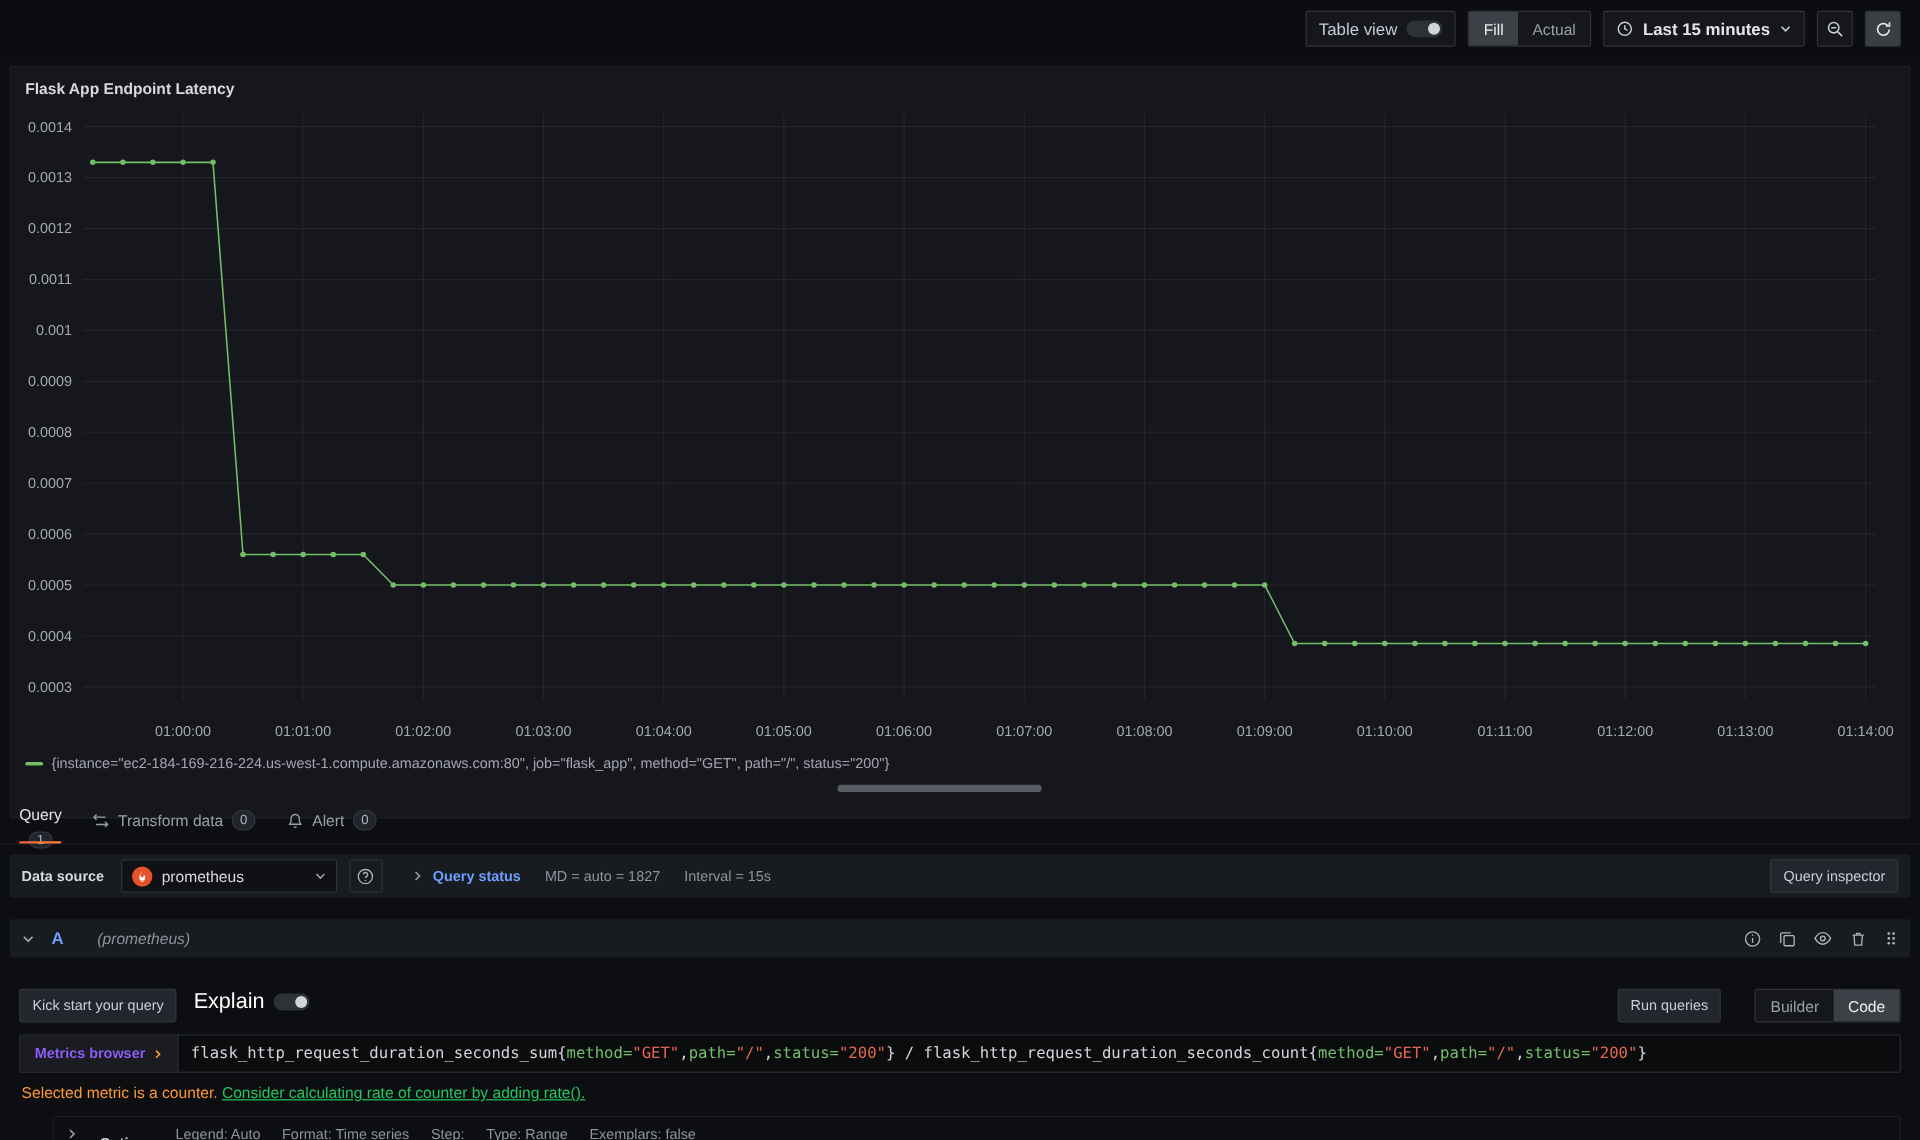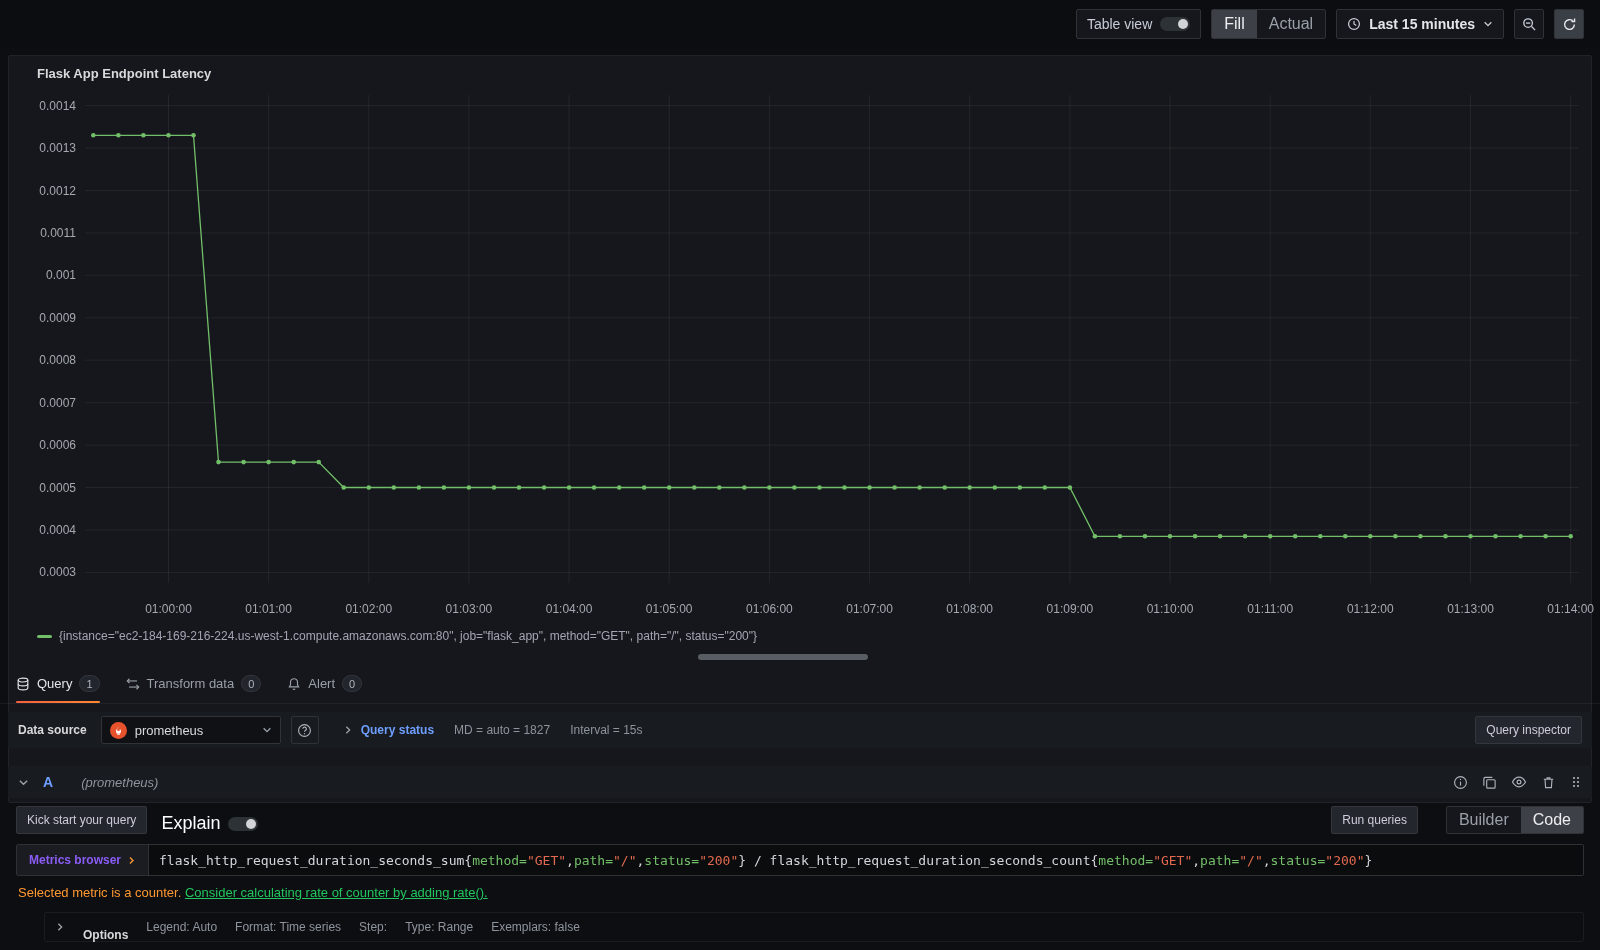--- a/index.html
+++ b/index.html
@@ -3,43 +3,43 @@
 <meta charset="utf-8">
 <style>
   * { margin:0; padding:0; box-sizing:border-box; }
   html,body { width:1600px; height:950px; background:#0d0e12; font-family:"Liberation Sans",sans-serif; color:#ccccdc; overflow:hidden; font-size:13px; }
 
   
   .toolbar { position:absolute; top:0; left:0; right:0; height:48px; background:#0c0d10; display:flex; align-items:center; justify-content:flex-end; gap:10px; padding:0 16px; }
   .tbox { display:flex; align-items:center; gap:8px; height:30px; background:#15171c; border:1px solid #2f3237; border-radius:2px; padding:0 10px; color:#c7ccd6; font-size:14px; }
   .tbtn { cursor:pointer; }
   .seg-group { display:flex; align-items:stretch; height:30px; border:1px solid #2f3237; border-radius:2px; overflow:hidden; background:#15171c; }
-  .seg { display:flex; align-items:center; padding:0 12px; color:#9aa0a8; font-size:16px; cursor:pointer; }
+  .seg { display:flex; align-items:center; padding:0 12px; color:#9aa0a8; font-size:13px; cursor:pointer; }
   .seg.active { background:#3d4046; color:#eceef1; }
   .switch { width:30px; height:14px; border-radius:8px; background:#2c3235; position:relative; cursor:pointer; flex:0 0 auto; }
   .switch .knob { position:absolute; top:2px; right:2px; width:10px; height:10px; border-radius:50%; background:#d3d4d8; }
   .iconbtn { width:30px; height:30px; display:flex; align-items:center; justify-content:center; background:#15171c; border:1px solid #2f3237; border-radius:2px; cursor:pointer; color:#c7ccd6; }
   .iconbtn.light { background:#3a3e45; }
   .time-label { font-weight:700; color:#e3e5e9; }
 
   
-  .panel { position:absolute; top:55px; left:8px; right:8px; height:748px; background:#15171c; border:1px solid #1f2228; border-radius:2px; padding:8px 20px 6px; }
+  .panel { position:absolute; top:55px; left:8px; right:8px; height:627px; background:#15171c; border:1px solid #1f2228; border-radius:2px; padding:8px 4px 6px; }
   .panel-title { font-size:13px; font-weight:700; color:#d8d9da; padding:2px 8px 6px; }
   #chart-svg { width:1560px; height:540px; overflow:visible; display:block; }
   #chart-svg text { font-family:"Liberation Sans",sans-serif; }
   .legend-row { display:flex; align-items:center; gap:7px; padding:2px 8px; font-size:12px; color:rgba(204,204,220,0.78); }
   .legend-dash { width:15px; height:3px; border-radius:2px; background:#73bf69; }
 
   .hscrollbar { position:absolute; top:654px; left:698px; width:170px; height:6px; border-radius:3px; background:#585c63; cursor:pointer; }
 
   
   .editor { position:absolute; top:664px; left:0; right:0; bottom:0; }
   .tabs-row { display:flex; align-items:stretch; gap:26px; height:40px; padding:0 16px; border-bottom:1px solid rgba(204,204,220,0.07); }
   .tab { display:flex; align-items:center; gap:7px; position:relative; color:#9aa0a8; font-size:13px; cursor:pointer; }
-  .tab.active { color:#e3e5e9; }
+  .tab.active { color:#e3e5e9;flex-direction:column; }
   .tab-underline { position:absolute; left:0; right:0; bottom:0; height:2px; background:linear-gradient(90deg,#f55f3e,#ff8833); border-radius:1px; }
   .badge { min-width:20px; height:17px; padding:0 6px; display:flex; align-items:center; justify-content:center; background:#22252b; border:1px solid #33363d; border-radius:9px; font-size:11px; color:#aeb4bc; }
   .tab svg { stroke:#9aa0a8; }
   .tab.active svg { stroke:#e3e5e9; }
 
   .ds-row { margin:8px 8px 0; height:36px; background:#181b1f; border-radius:2px; display:flex; align-items:center; padding:0 10px; gap:10px; }
   .ds-label { font-size:12px; font-weight:700; color:#d8d9da; margin-right:4px; }
   .ds-select { width:180px; height:28px; background:#101115; border:1px solid #2f3237; border-radius:2px; display:flex; align-items:center; gap:8px; padding:0 8px; cursor:pointer; }
   .ds-select .name { flex:1; font-size:13px; color:#d8d9da; }
   .prom-icon { width:17px; height:17px; border-radius:50%; background:#e6522c; display:flex; align-items:center; justify-content:center; flex:0 0 auto; }
@@ -52,21 +52,21 @@
 
   .query-card { margin:18px 8px 0; }
   .q-header { height:32px; background:#181b1f; border-radius:2px; display:flex; align-items:center; gap:10px; padding:0 10px; }
   .ref-id { color:#6e9fff; font-size:14px; font-weight:700; margin-left:4px; }
   .ds-hint { color:#8e949d; font-style:italic; font-size:13px; margin-left:18px; }
   .q-header-icons { display:flex; align-items:center; gap:14px; color:#aeb4bc; }
   .q-header-icons svg { display:block; cursor:pointer; }
   .chev { color:#9aa0a8; display:flex; align-items:center; cursor:pointer; }
 
   .q-body { padding:8px 8px 0; }
-  .q-actions { display:flex; align-items:flex-end; gap:14px; }
+  .q-actions { display:flex; align-items:flex-start; gap:14px;margin-top:18px; }
   .explain { display:flex; align-items:center; gap:8px; color:#ffffff; font-size:18px; }
   .q-input { margin-top:10px; display:flex; align-items:stretch; height:32px; border:1px solid #2c3235; border-radius:2px; overflow:hidden; }
   .metrics-browser { display:flex; align-items:center; gap:6px; padding:0 12px; background:#1a1c21; border-right:1px solid #2c3235; color:#8b5cf6; font-size:12px; font-weight:600; cursor:pointer; white-space:nowrap; }
   .expr { flex:1; background:#0b0c0e; display:flex; align-items:center; padding:0 10px; font-family:"DejaVu Sans Mono","Liberation Mono",monospace; font-size:13px; white-space:pre; overflow:hidden; cursor:text; }
   .tok-metric { color:#d4d6da; }
   .tok-punct { color:#d4d6da; }
   .tok-operator { color:#d4d6da; }
   .tok-label { color:#73bf69; }
   .tok-string { color:#e0694f; }
   .q-warning { margin-top:9px; font-size:13px; color:#ff9830; padding-left:2px; }

